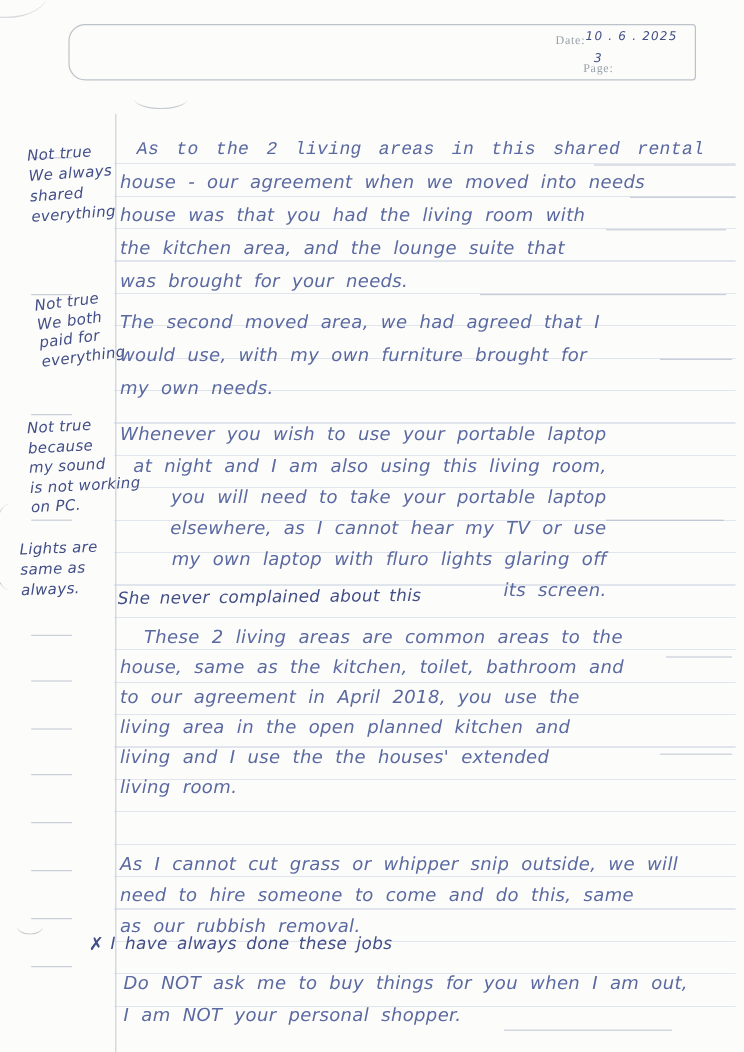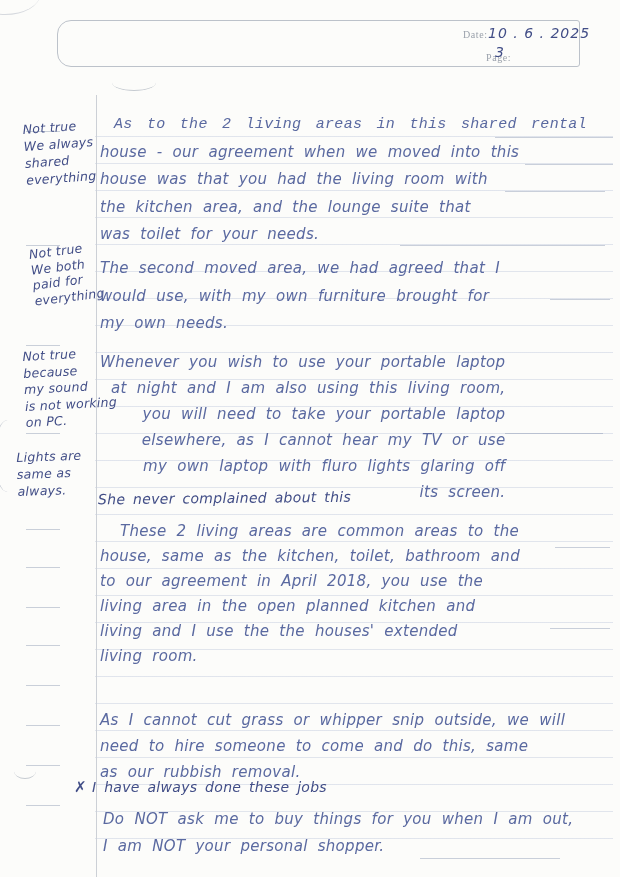--- a/index.html
+++ b/index.html
@@ -25,21 +25,21 @@
   
   #stampbox{
     position:absolute; left:57px; top:20px; width:521px; height:45px;
     border:1px solid #bcc2ca; border-radius:14px 3px 3px 14px;
   }
   .slabel{
     position:absolute; font-family:"Liberation Serif", serif;
     font-size:10px; letter-spacing:.6px; color:var(--stamp-label,#9aa1ab);
   }
   .sval{
-    position:absolute; font-style:italic; font-size:14px;
+    position:absolute; font-style:italic; font-size:10px;
     color:var(--note-ink,#44508a); letter-spacing:1px; white-space:nowrap;
   }
   
   .para{
     position:absolute; font-style:italic; font-size:15px;
     color:var(--body-ink,#5a69a0); letter-spacing:.3px; word-spacing:5px;
     white-space:nowrap;
   }
   .p0{left:100px; top:111px; line-height:27.5px;}
   .p0 .bline:first-child{text-indent:14px;font-family:Liberation Mono, monospace;}
@@ -146,24 +146,24 @@
     <div>same as</div>
     <div>always.</div>
   </div>
 
   <div class="inote in0">She never complained about this</div>
   <div class="cross">✗</div>
   <div class="inote in1">I have always done these jobs</div>
 
   <div class="para p0">
     <div class="bline">As to the 2 living areas in this shared rental</div>
-    <div class="bline">house - our agreement when we moved into this</div>
+    <div class="bline">house - our agreement when we moved into needs</div>
     <div class="bline">house was that you had the living room with</div>
     <div class="bline">the kitchen area, and the lounge suite that</div>
-    <div class="bline">was toilet for your needs.</div>
+    <div class="bline">was brought for your needs.</div>
   </div>
 
   <div class="para p1">
     <div class="bline">The second moved area, we had agreed that I</div>
     <div class="bline">would use, with my own furniture brought for</div>
     <div class="bline">my own needs.</div>
   </div>
 
   <div class="para p2">
     <div class="bline">Whenever you wish to use your portable laptop</div>

